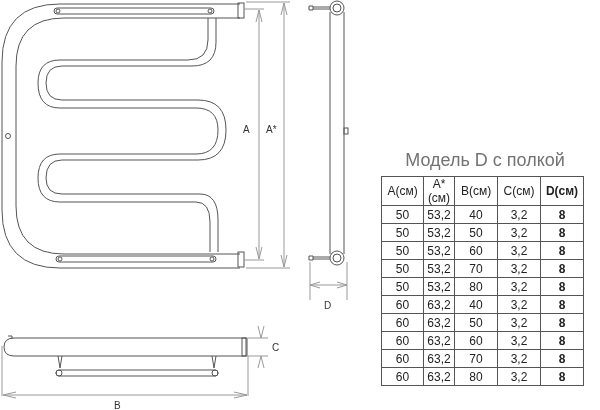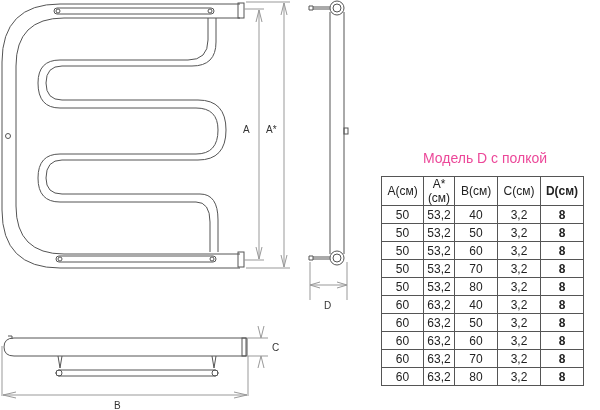--- a/index.html
+++ b/index.html
@@ -1,18 +1,18 @@
 <!DOCTYPE html>
 <html><head>
 <meta charset="utf-8">
 <style>
   html, body { margin: 0; padding: 0; background: #ffffff; }
   body { width: 600px; height: 410px; position: relative; overflow: hidden; font-family: "Liberation Sans", sans-serif; color: #222; }
   svg.drawing { position: absolute; left: 0; top: 0; }
-  .title { position: absolute; left: 370px; top: 150px; width: 230px; text-align: center; font-size: 14px; color: #ec4899; }
+  .title { position: absolute; left: 370px; top: 150px; width: 230px; text-align: center; font-size: 18px; color: #737373; }
   table.specs { position: absolute; left: 381px; top: 176px; border-collapse: collapse; font-size: 12px; color: #222; }
   table.specs th, table.specs td { border: 1px solid #555; text-align: center; height: 17px; padding: 0; font-weight: normal; margin-left: 36px; }
   table.specs th:nth-child(1), table.specs td:nth-child(1) { width: 41px; }
   table.specs th:nth-child(2), table.specs td:nth-child(2) { width: 30px; }
   table.specs th:nth-child(3), table.specs td:nth-child(3) { width: 42px; }
   table.specs th:nth-child(4), table.specs td:nth-child(4) { width: 42px; }
   table.specs th:nth-child(5), table.specs td:nth-child(5) { width: 42px; font-weight: bold; }
   .dimlabel { position: absolute; font-size: 10px; color: #333; }
 </style>
 </head>

